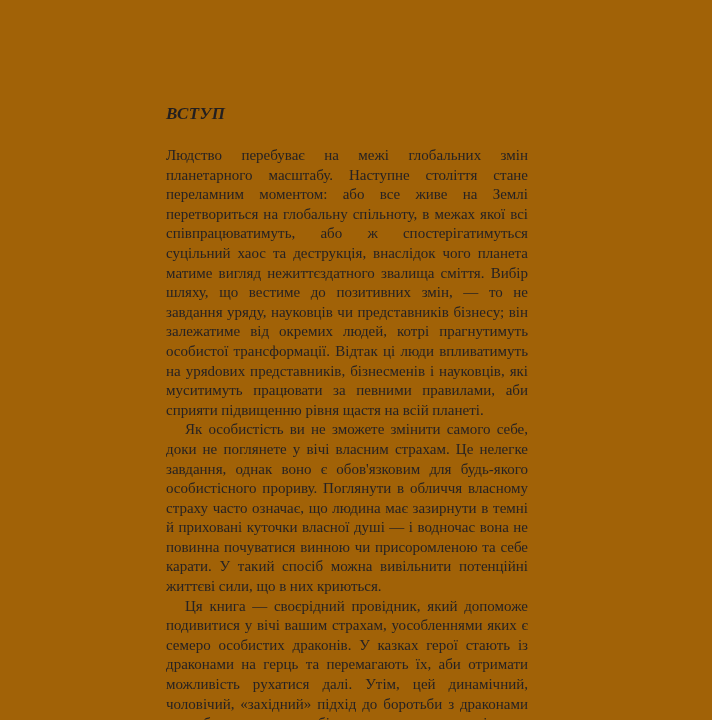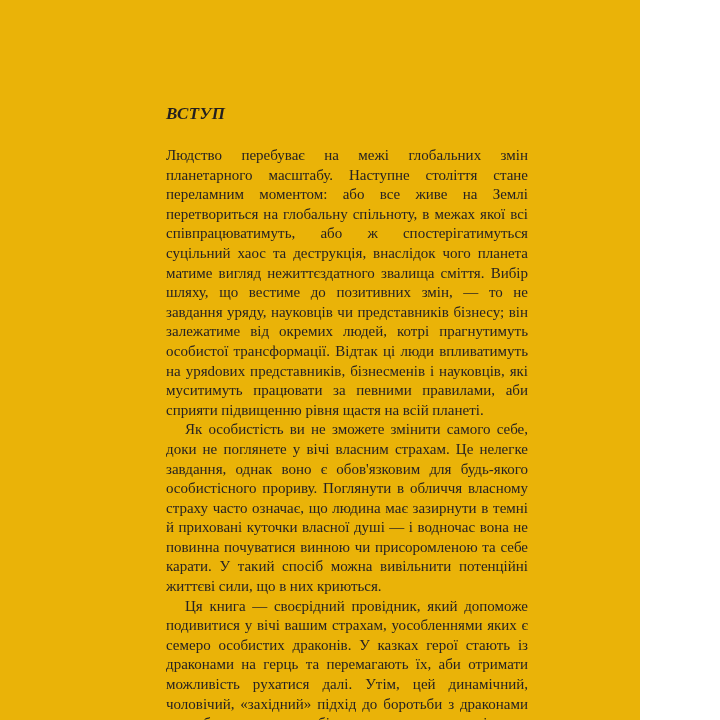--- a/index.html
+++ b/index.html
@@ -9,23 +9,23 @@
   body {
     width: 720px;
     height: 720px;
     background: #ffffff;
     font-family: "Liberation Serif", serif;
     color: #231f20;
     overflow: hidden;
   }
   .page {
     position: relative;
-    width: 640px;
+    width: 712px;
     height: 720px;
-    background: #eab308;
+    background: #a16207;
     box-sizing: border-box;
   }
   .content {
     position: absolute;
     left: 166px;
     top: 104px;
     width: 362px;
   }
   .chapter-title {
     font-family: "Liberation Serif", serif;

